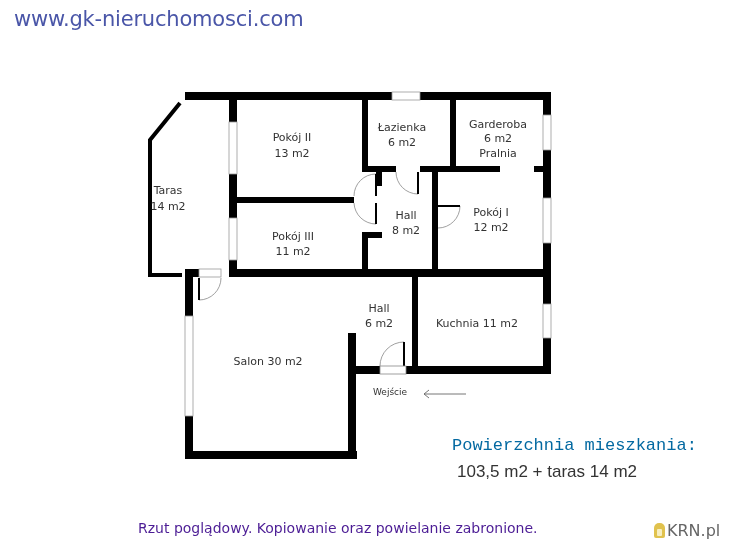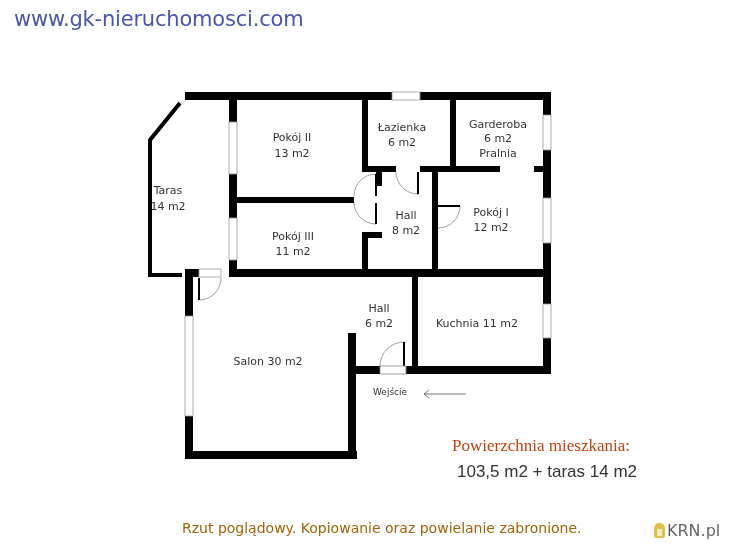--- a/index.html
+++ b/index.html
@@ -2,26 +2,26 @@
 <html><head>
   <meta charset="utf-8">
   <style>
     html, body { margin: 0; padding: 0; background: #ffffff; }
     body { width: 740px; height: 555px; position: relative; overflow: hidden;
            font-family: "DejaVu Sans", sans-serif; }
     .website { position: absolute; left: 14px; top: 7px; font-size: 21px; color: #4a56a8;
                font-family: "DejaVu Sans", sans-serif; letter-spacing: -0.2px; }
     svg.plan { position: absolute; left: 0; top: 0; }
     .room-label { font-family: "DejaVu Sans", sans-serif; font-size: 11px; fill: #333; }
-    .area-title { position: absolute; left: 452px; top: 436px; font-size: 17px; color: #c2410c;
-                  font-family: Liberation Serif, serif; }
+    .area-title { position: absolute; left: 452px; top: 436px; font-size: 17px; color: #0369a1;
+                  font-family: Liberation Mono, monospace; }
     .area-value { position: absolute; left: 457px; top: 462px; font-size: 17px; color: #333;
                   font-family: Liberation Sans, sans-serif; }
-    .disclaimer { position: absolute; left: 138px; top: 520px; font-size: 14px; color: #a16207;
-                  font-family: "DejaVu Sans", sans-serif; margin-left: 44px; }
+    .disclaimer { position: absolute; left: 138px; top: 520px; font-size: 14px; color: #4c1d95;
+                  font-family: "DejaVu Sans", sans-serif; }
     .brand { position: absolute; left: 654px; top: 521px; font-size: 16px; color: #666;
              font-family: "DejaVu Sans", sans-serif; display: flex; align-items: center; }
     .brand-icon { width: 11px; height: 15px; background: #e0c24e; border-radius: 5px 5px 2px 2px;
                   margin-right: 2px; position: relative; }
     .brand-icon::after { content: ""; position: absolute; left: 3px; top: 6px; width: 5px; height: 7px;
                          background: #f7eec0; border-radius: 1px; }
   </style>
 </head>
 <body>
 

